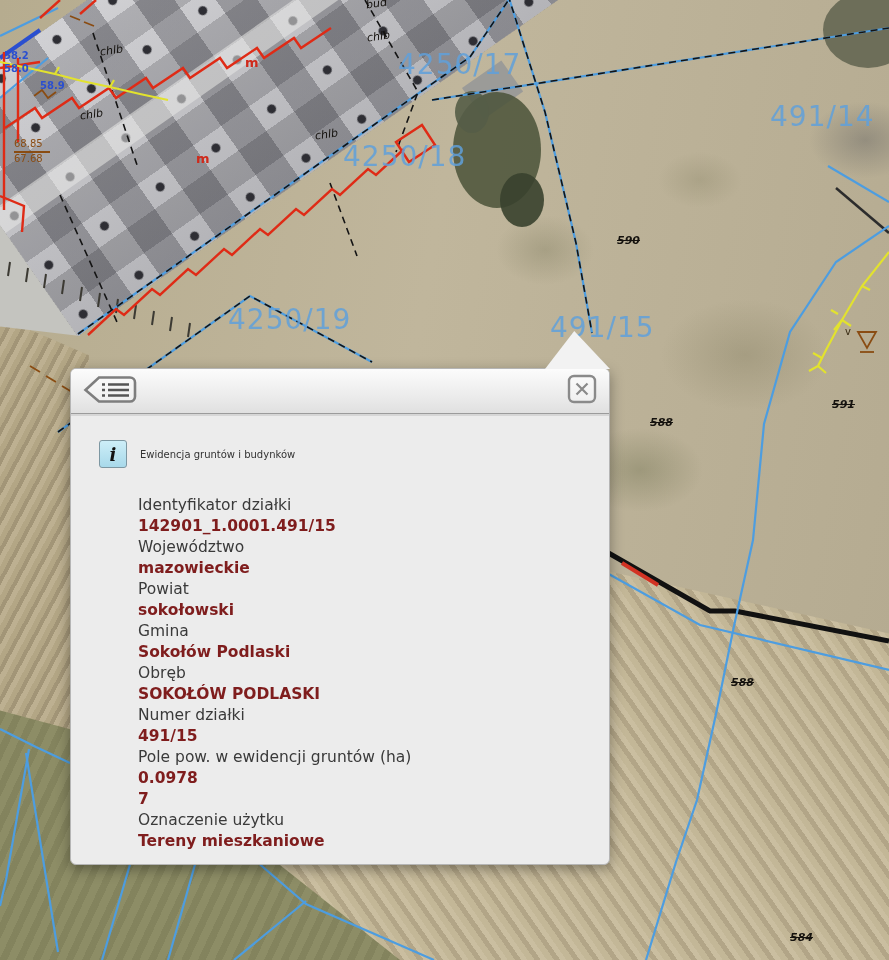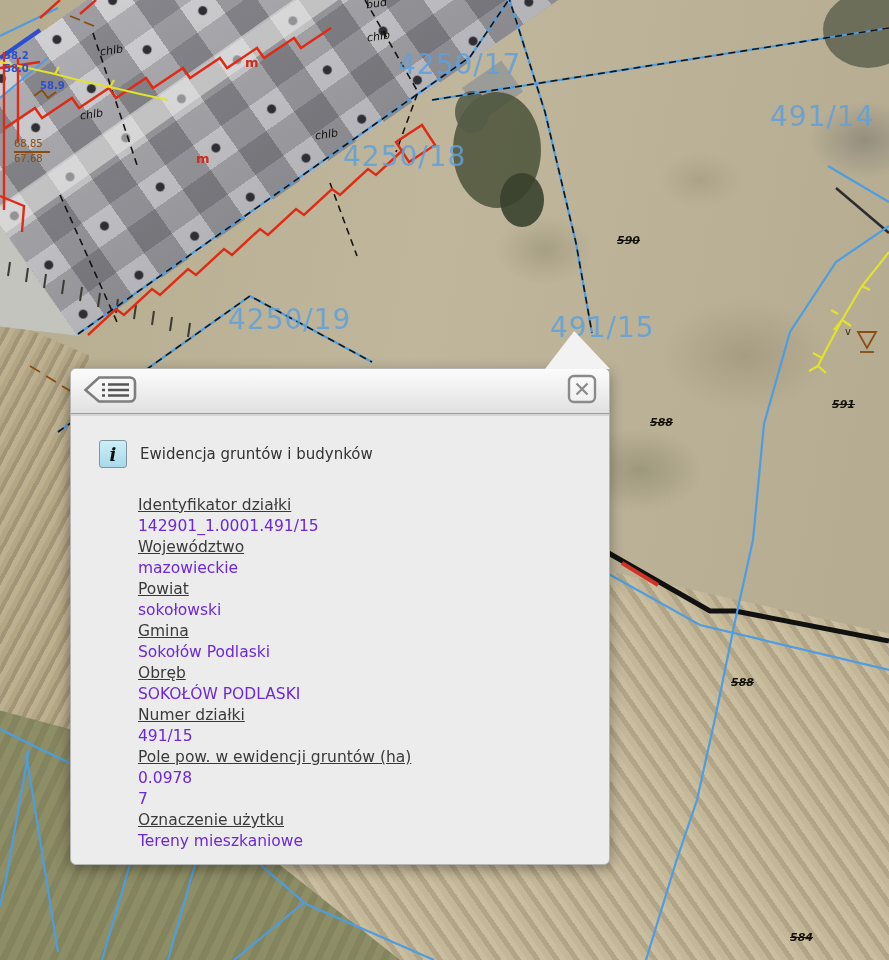--- a/index.html
+++ b/index.html
@@ -60,24 +60,24 @@
   .p-header:after{content:"";position:absolute;left:0;right:0;bottom:-3px;height:2px;background:#d6d6d6;}
   .btn{position:absolute;top:5px;background:none;border:none;padding:0;cursor:pointer;}
   .btn-back{left:10px;}
   .btn-close{right:12px;}
   .p-body{padding:26px 0 0 28px;color:#2e2e2e;}
   .info-row{display:flex;align-items:center;gap:13px;margin-bottom:27px;}
   .info-icon{width:26px;height:26px;border:1px solid #7d97a2;border-radius:3px;
      background:linear-gradient(#cdeef8,#a8d9ea);color:#111;
      font-family:"DejaVu Serif","Liberation Serif",serif;font-style:italic;font-weight:bold;
      font-size:18px;display:flex;align-items:center;justify-content:center;}
-  .info-title{font-size:15px;color:#333;text-align:right;}
+  .info-title{font-size:10px;color:#333;text-align:right;}
   .fields{padding-left:39px;font-size:15.5px;line-height:21px;}
-  .f-label{color:#3a3a3a;text-decoration:underline;}
-  .f-value{font-weight:normal;color:#6d28d9;}
+  .f-label{color:#3a3a3a;}
+  .f-value{font-weight:bold;color:#7f1d1d;}
 </style>
 </head>
 <body>
 
 <div class="stage">
 
   <div class="map layer">
     <div class="layer speckle"></div>
     <div class="layer plow-left"></div>
     <div class="layer concrete"></div>

